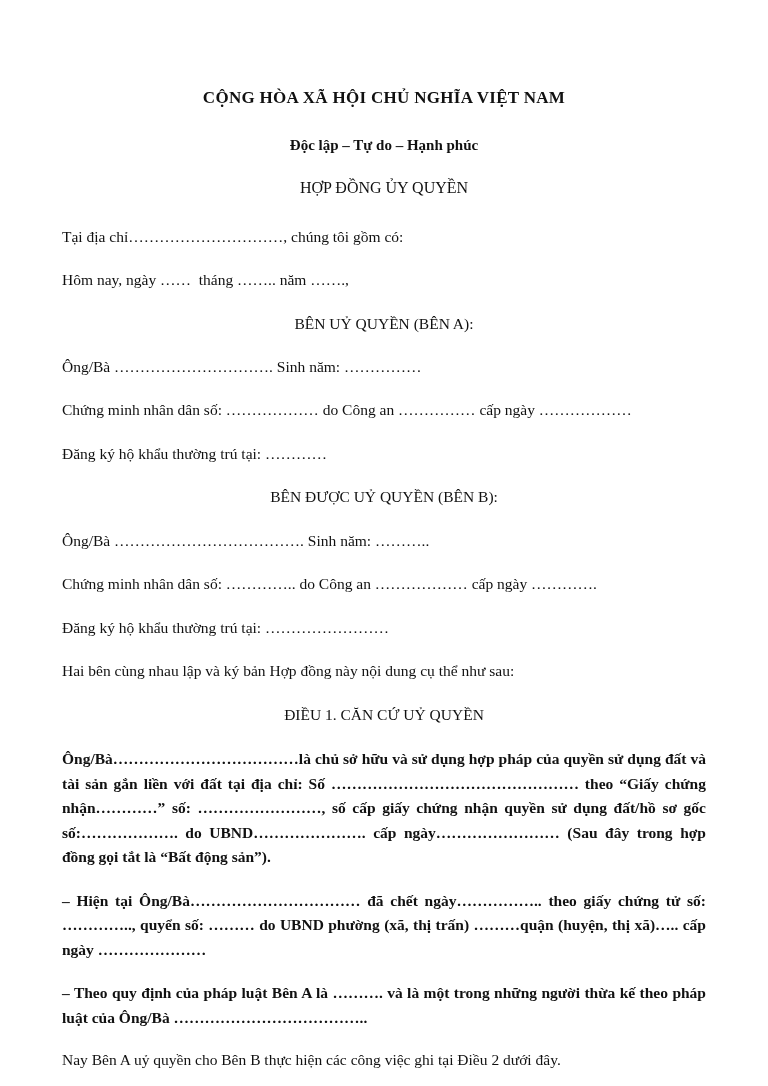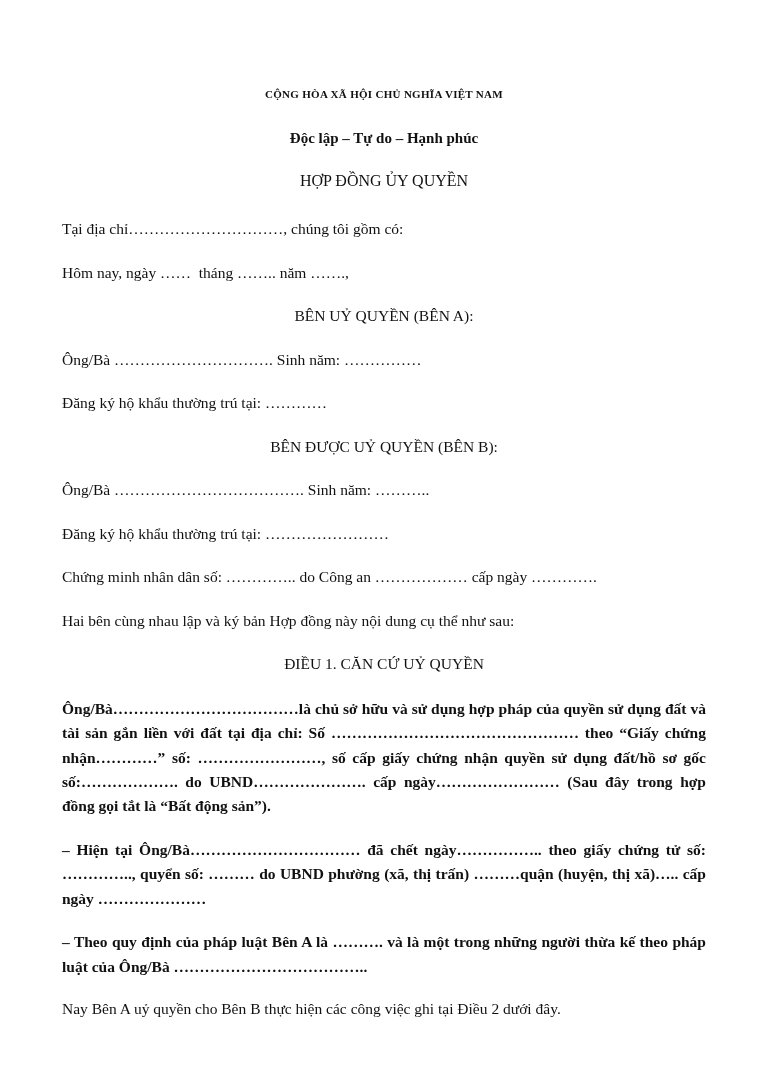--- a/index.html
+++ b/index.html
@@ -23,21 +23,21 @@
     padding: 0;
     background: #ffffff;
   }
 
   
   .header {
     text-align: center;
     padding-top: 88px;
   }
   .title-national {
-    font-size: 11px;
+    font-size: 17px;
     font-weight: bold;
     letter-spacing: 0.3px;
     line-height: 1.2;
   }
   .title-motto {
     font-size: 15px;
     font-weight: bold;
     margin-top: 28px;
     line-height: 1.2;
   }
@@ -93,30 +93,31 @@
   <div class="body-block">
 
     <p class="line">Tại địa chỉ…………………………, chúng tôi gồm có:</p>
 
     <p class="line">Hôm nay, ngày ……  tháng …….. năm …….,</p>
 
     <p class="heading">BÊN UỶ QUYỀN (BÊN A):</p>
 
     <p class="line">Ông/Bà …………………………. Sinh năm: ……………</p>
 
+    <p class="line">Chứng minh nhân dân số: ……………… do Công an …………… cấp ngày ………………</p>
 
     <p class="line">Đăng ký hộ khẩu thường trú tại: …………</p>
 
     <p class="heading">BÊN ĐƯỢC UỶ QUYỀN (BÊN B):</p>
 
     <p class="line">Ông/Bà ………………………………. Sinh năm: ………..</p>
 
+    <p class="line">Chứng minh nhân dân số: ………….. do Công an ……………… cấp ngày ………….</p>
+
     <p class="line">Đăng ký hộ khẩu thường trú tại: ……………………</p>
-
-    <p class="line">Chứng minh nhân dân số: ………….. do Công an ……………… cấp ngày ………….</p>
 
     <p class="line">Hai bên cùng nhau lập và ký bản Hợp đồng này nội dung cụ thể như sau:</p>
 
     <p class="heading">ĐIỀU 1. CĂN CỨ UỶ QUYỀN</p>
 
     <p class="para">Ông/Bà………………………………là chủ sở hữu và sử dụng hợp pháp của quyền sử dụng đất và tài sản gắn liền với đất tại địa chỉ: Số ………………………………………… theo “Giấy chứng nhận…………” số: ……………………, số cấp giấy chứng nhận quyền sử dụng đất/hồ sơ gốc số:………………. do UBND…………………. cấp ngày…………………… (Sau đây trong hợp đồng gọi tắt là “Bất động sản”).</p>
 
     <p class="para">– Hiện tại Ông/Bà…………………………… đã chết ngày…………….. theo giấy chứng tử số: ………….., quyển số: ……… do UBND phường (xã, thị trấn) ………quận (huyện, thị xã)….. cấp ngày …………………</p>
 
     <p class="para">– Theo quy định của pháp luật Bên A là ………. và là một trong những người thừa kế theo pháp luật của Ông/Bà ………………………………..</p>

